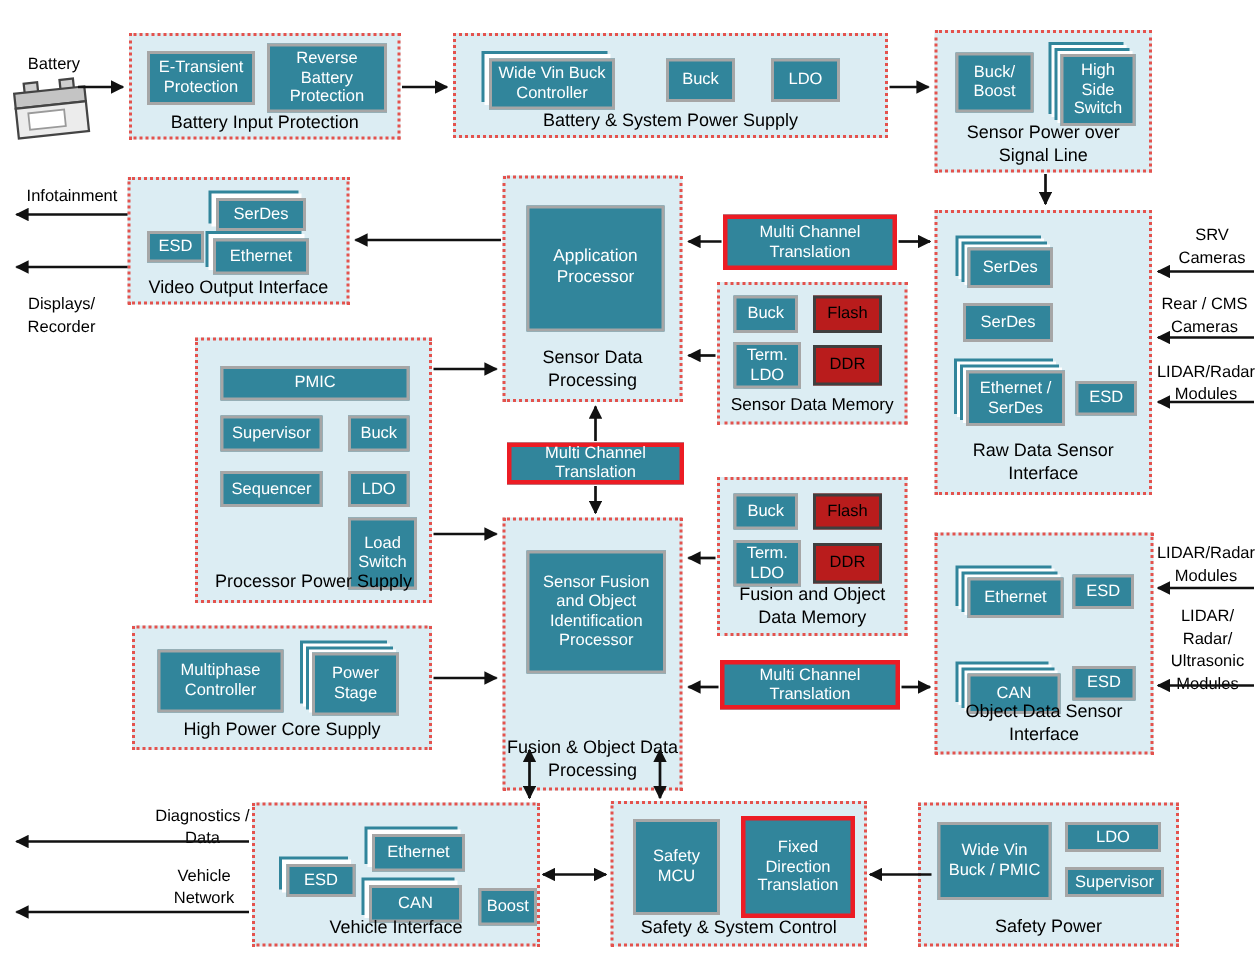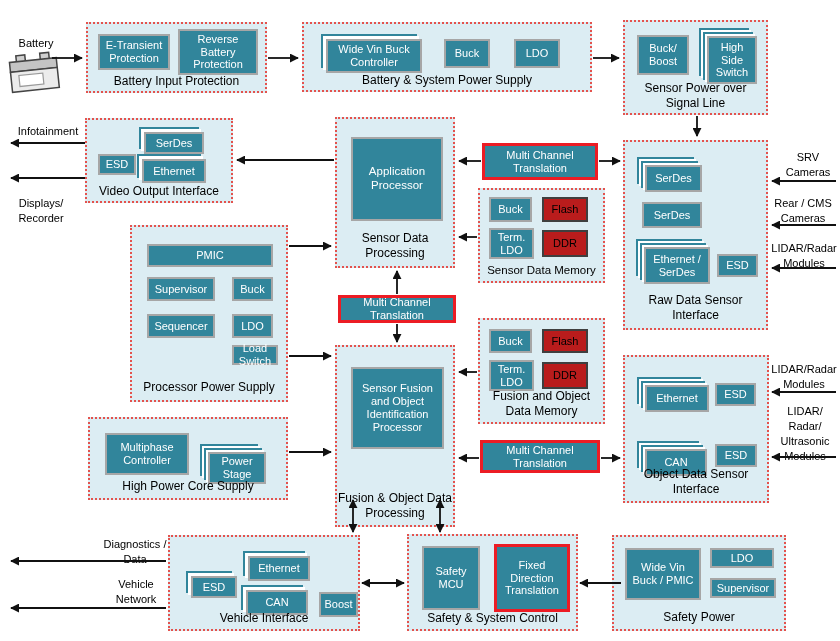--- a/index.html
+++ b/index.html
@@ -34,21 +34,21 @@
     </g>
   </svg>
 
   <div class="g" style="left:86px;top:22px;width:181px;height:71px;">
     <div class="b" style="left:10px;top:10px;width:72px;height:36px;">E-Transient Protection</div>
     <div class="b" style="left:90px;top:5px;width:80px;height:46px;">Reverse Battery Protection</div>
     <div class="gl">Battery Input Protection</div>
   </div>
 
   <div class="g" style="left:302px;top:22px;width:290px;height:70px;">
-    <div class="b s2" style="left:22px;top:15px;width:96px;height:34px;">Wide Vin Buck Controller</div>
+    <div class="b s2" style="left:22px;top:15px;width:84px;height:34px;">Wide Vin Buck Controller</div>
     <div class="b" style="left:140px;top:15px;width:46px;height:29px;">Buck</div>
     <div class="b" style="left:210px;top:15px;width:46px;height:29px;">LDO</div>
     <div class="gl">Battery &amp; System Power Supply</div>
   </div>
 
   <div class="g" style="left:623px;top:20px;width:145px;height:95px;">
     <div class="b" style="left:12px;top:13px;width:52px;height:40px;">Buck/ Boost</div>
     <div class="b s4" style="left:82px;top:14px;width:50px;height:48px;">High Side Switch</div>
     <div class="gl">Sensor Power over Signal Line</div>
   </div>
@@ -82,21 +82,21 @@
     <div class="b" style="left:92px;top:112px;width:41px;height:23px;">ESD</div>
     <div class="gl" style="bottom:6px;">Raw Data Sensor Interface</div>
   </div>
 
   <div class="g" style="left:130px;top:225px;width:158px;height:177px;">
     <div class="b" style="left:15px;top:17px;width:126px;height:23px;">PMIC</div>
     <div class="b" style="left:15px;top:50px;width:68px;height:24px;">Supervisor</div>
     <div class="b" style="left:100px;top:50px;width:41px;height:24px;">Buck</div>
     <div class="b" style="left:15px;top:87px;width:68px;height:24px;">Sequencer</div>
     <div class="b" style="left:100px;top:87px;width:41px;height:24px;">LDO</div>
-    <div class="b" style="left:100px;top:118px;width:46px;height:20px;">Load Switch</div>
+    <div class="b" style="left:100px;top:118px;width:46px;height:48px;">Load Switch</div>
     <div class="gl" style="bottom:6px;">Processor Power Supply</div>
   </div>
 
   <div class="b hl" style="left:338px;top:295px;width:118px;height:28px;">Multi Channel Translation</div>
 
   <div class="g" style="left:335px;top:345px;width:120px;height:182px;">
     <div class="b" style="left:14px;top:20px;width:93px;height:82px;">Sensor Fusion and Object Identification Processor</div>
     <div class="gl" style="left:-5px;right:-5px;bottom:5px;">Fusion &amp; Object Data Processing</div>
   </div>
 
@@ -113,21 +113,21 @@
   <div class="g" style="left:623px;top:355px;width:146px;height:148px;">
     <div class="b s4" style="left:20px;top:28px;width:64px;height:27px;">Ethernet</div>
     <div class="b" style="left:90px;top:26px;width:41px;height:23px;">ESD</div>
     <div class="b s4" style="left:20px;top:92px;width:62px;height:27px;">CAN</div>
     <div class="b" style="left:90px;top:87px;width:42px;height:23px;">ESD</div>
     <div class="gl" style="bottom:5px;">Object Data Sensor Interface</div>
   </div>
 
   <div class="g" style="left:88px;top:417px;width:200px;height:83px;">
     <div class="b" style="left:15px;top:14px;width:84px;height:42px;">Multiphase Controller</div>
-    <div class="b s4" style="left:118px;top:33px;width:58px;height:32px;">Power Stage</div>
+    <div class="b s4" style="left:118px;top:16px;width:58px;height:42px;">Power Stage</div>
     <div class="gl" style="bottom:5px;">High Power Core Supply</div>
   </div>
 
   <div class="g" style="left:168px;top:535px;width:192px;height:96px;">
     <div class="b s2" style="left:21px;top:39px;width:46px;height:22px;">ESD</div>
     <div class="b s2" style="left:78px;top:19px;width:62px;height:25px;">Ethernet</div>
     <div class="b s2" style="left:76px;top:53px;width:62px;height:25px;">CAN</div>
     <div class="b" style="left:149px;top:55px;width:39px;height:25px;">Boost</div>
     <div class="gl" style="bottom:4px;">Vehicle Interface</div>
   </div>

